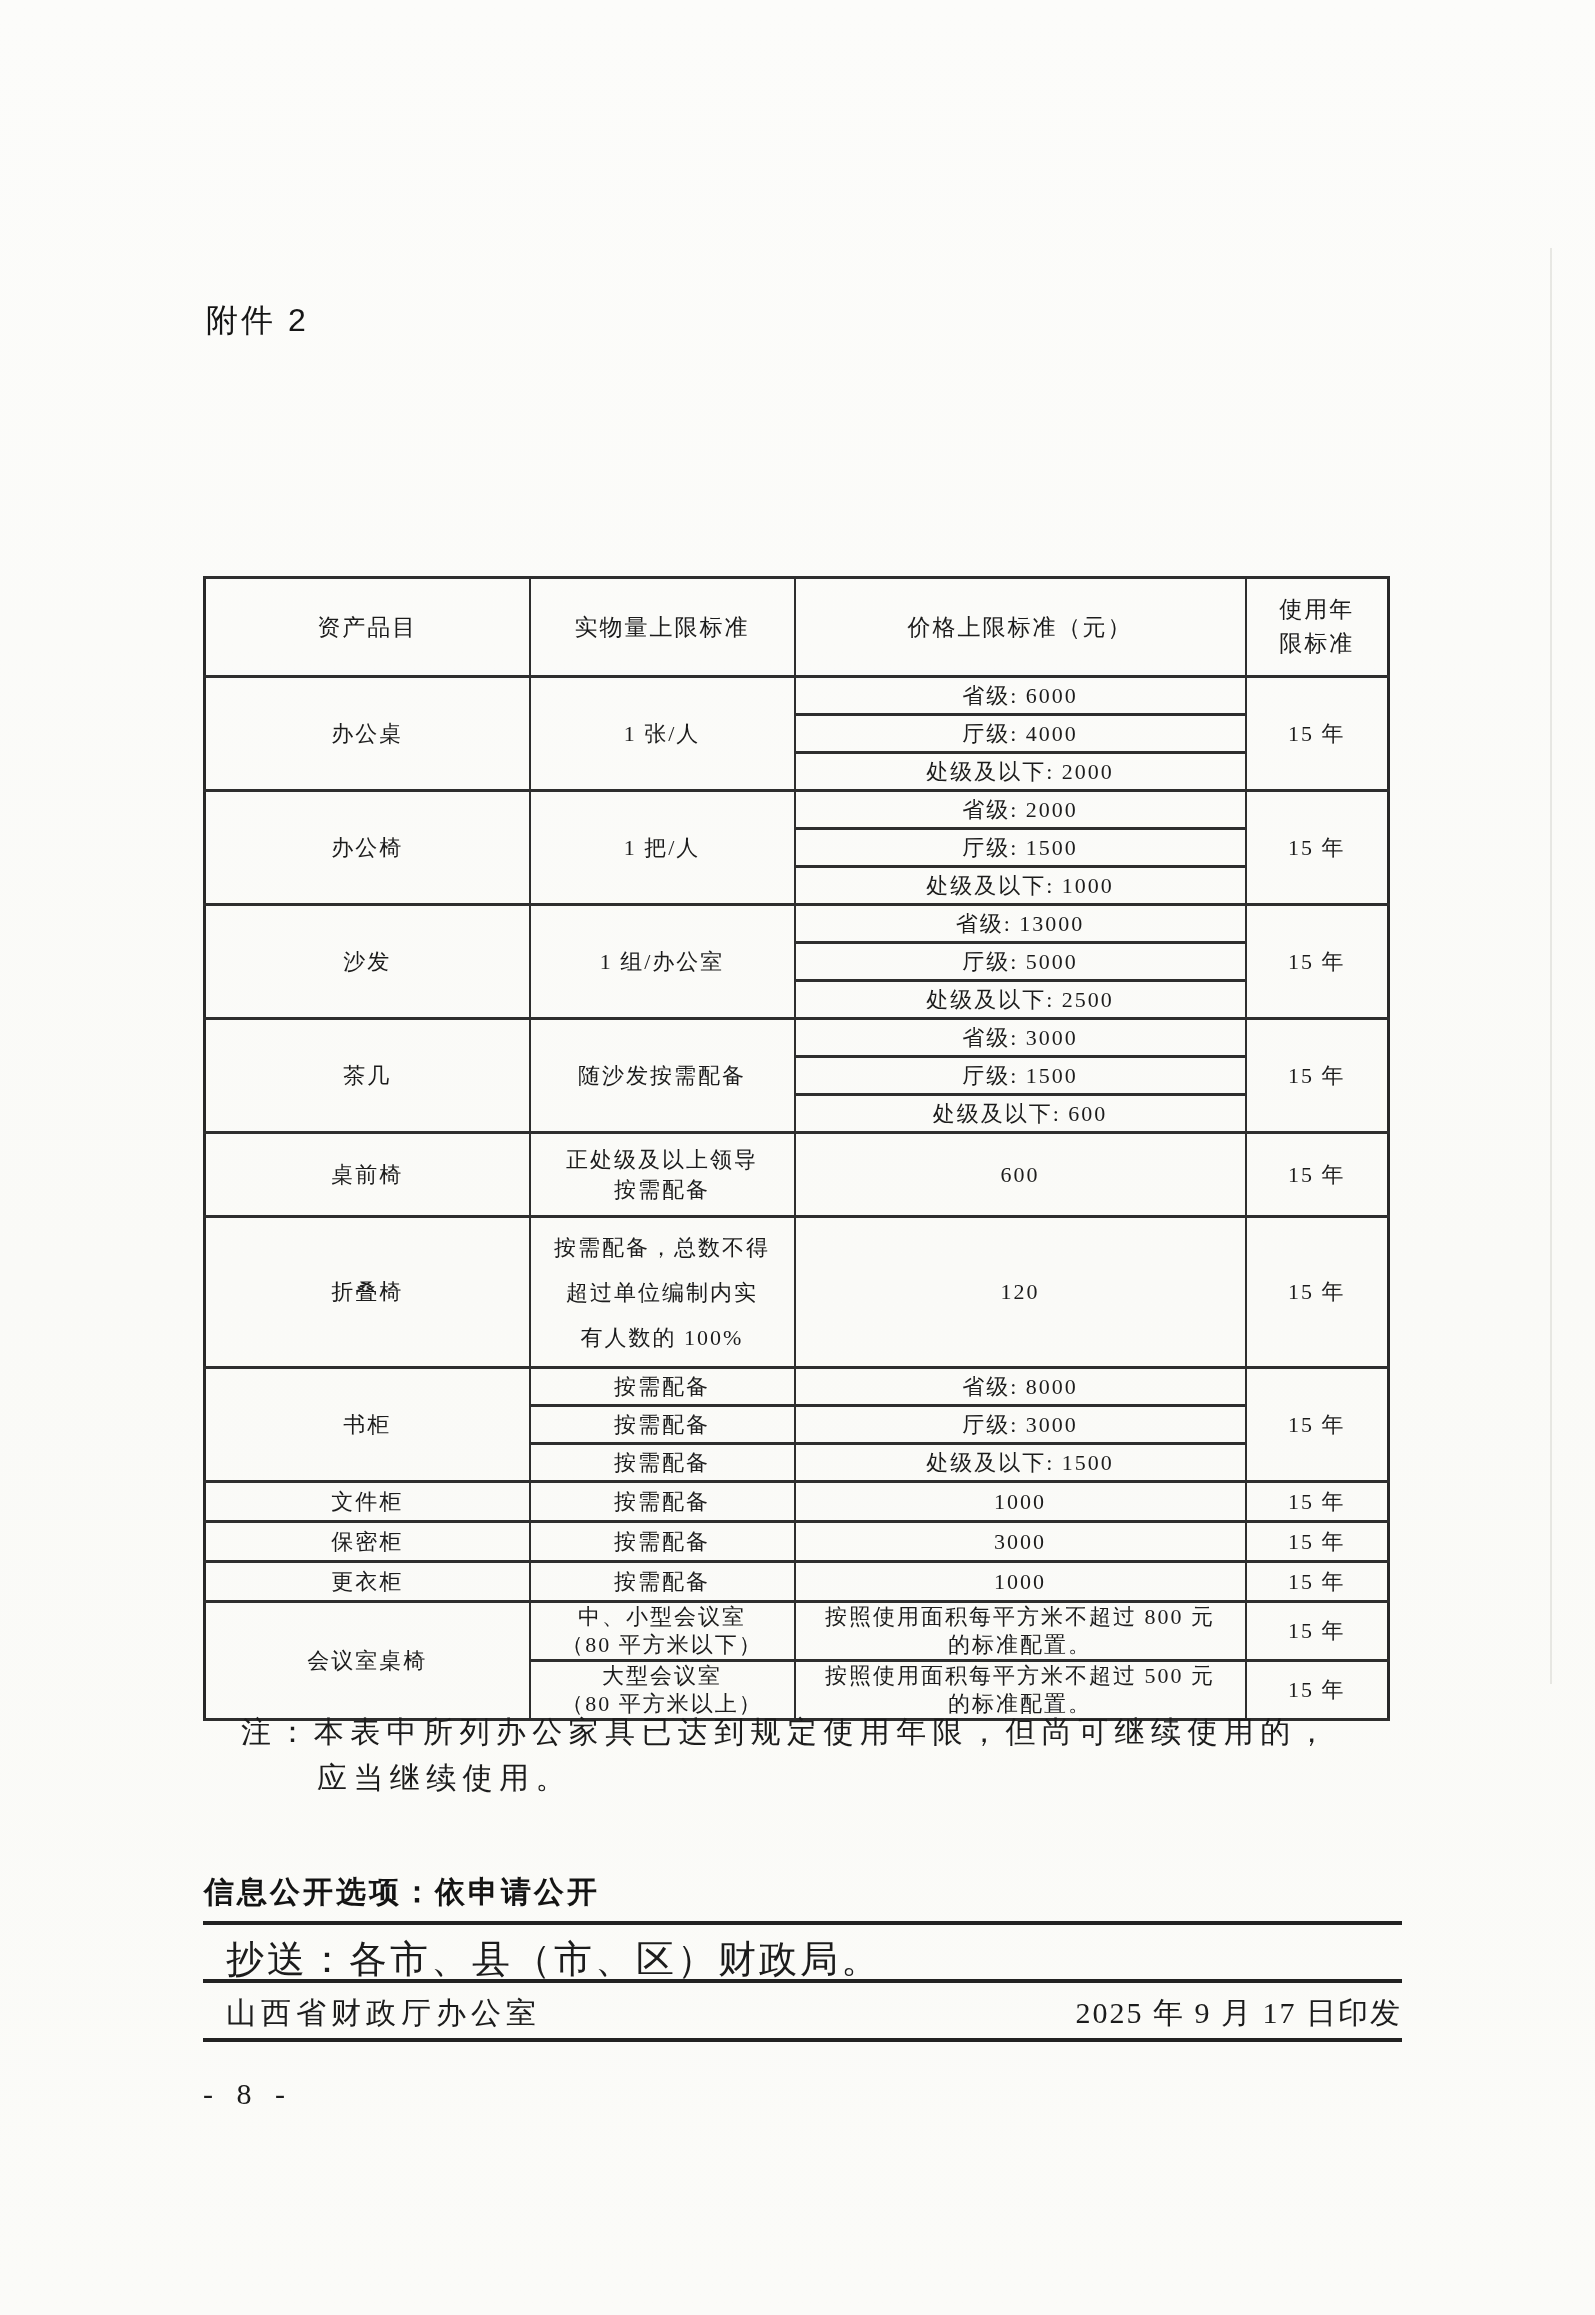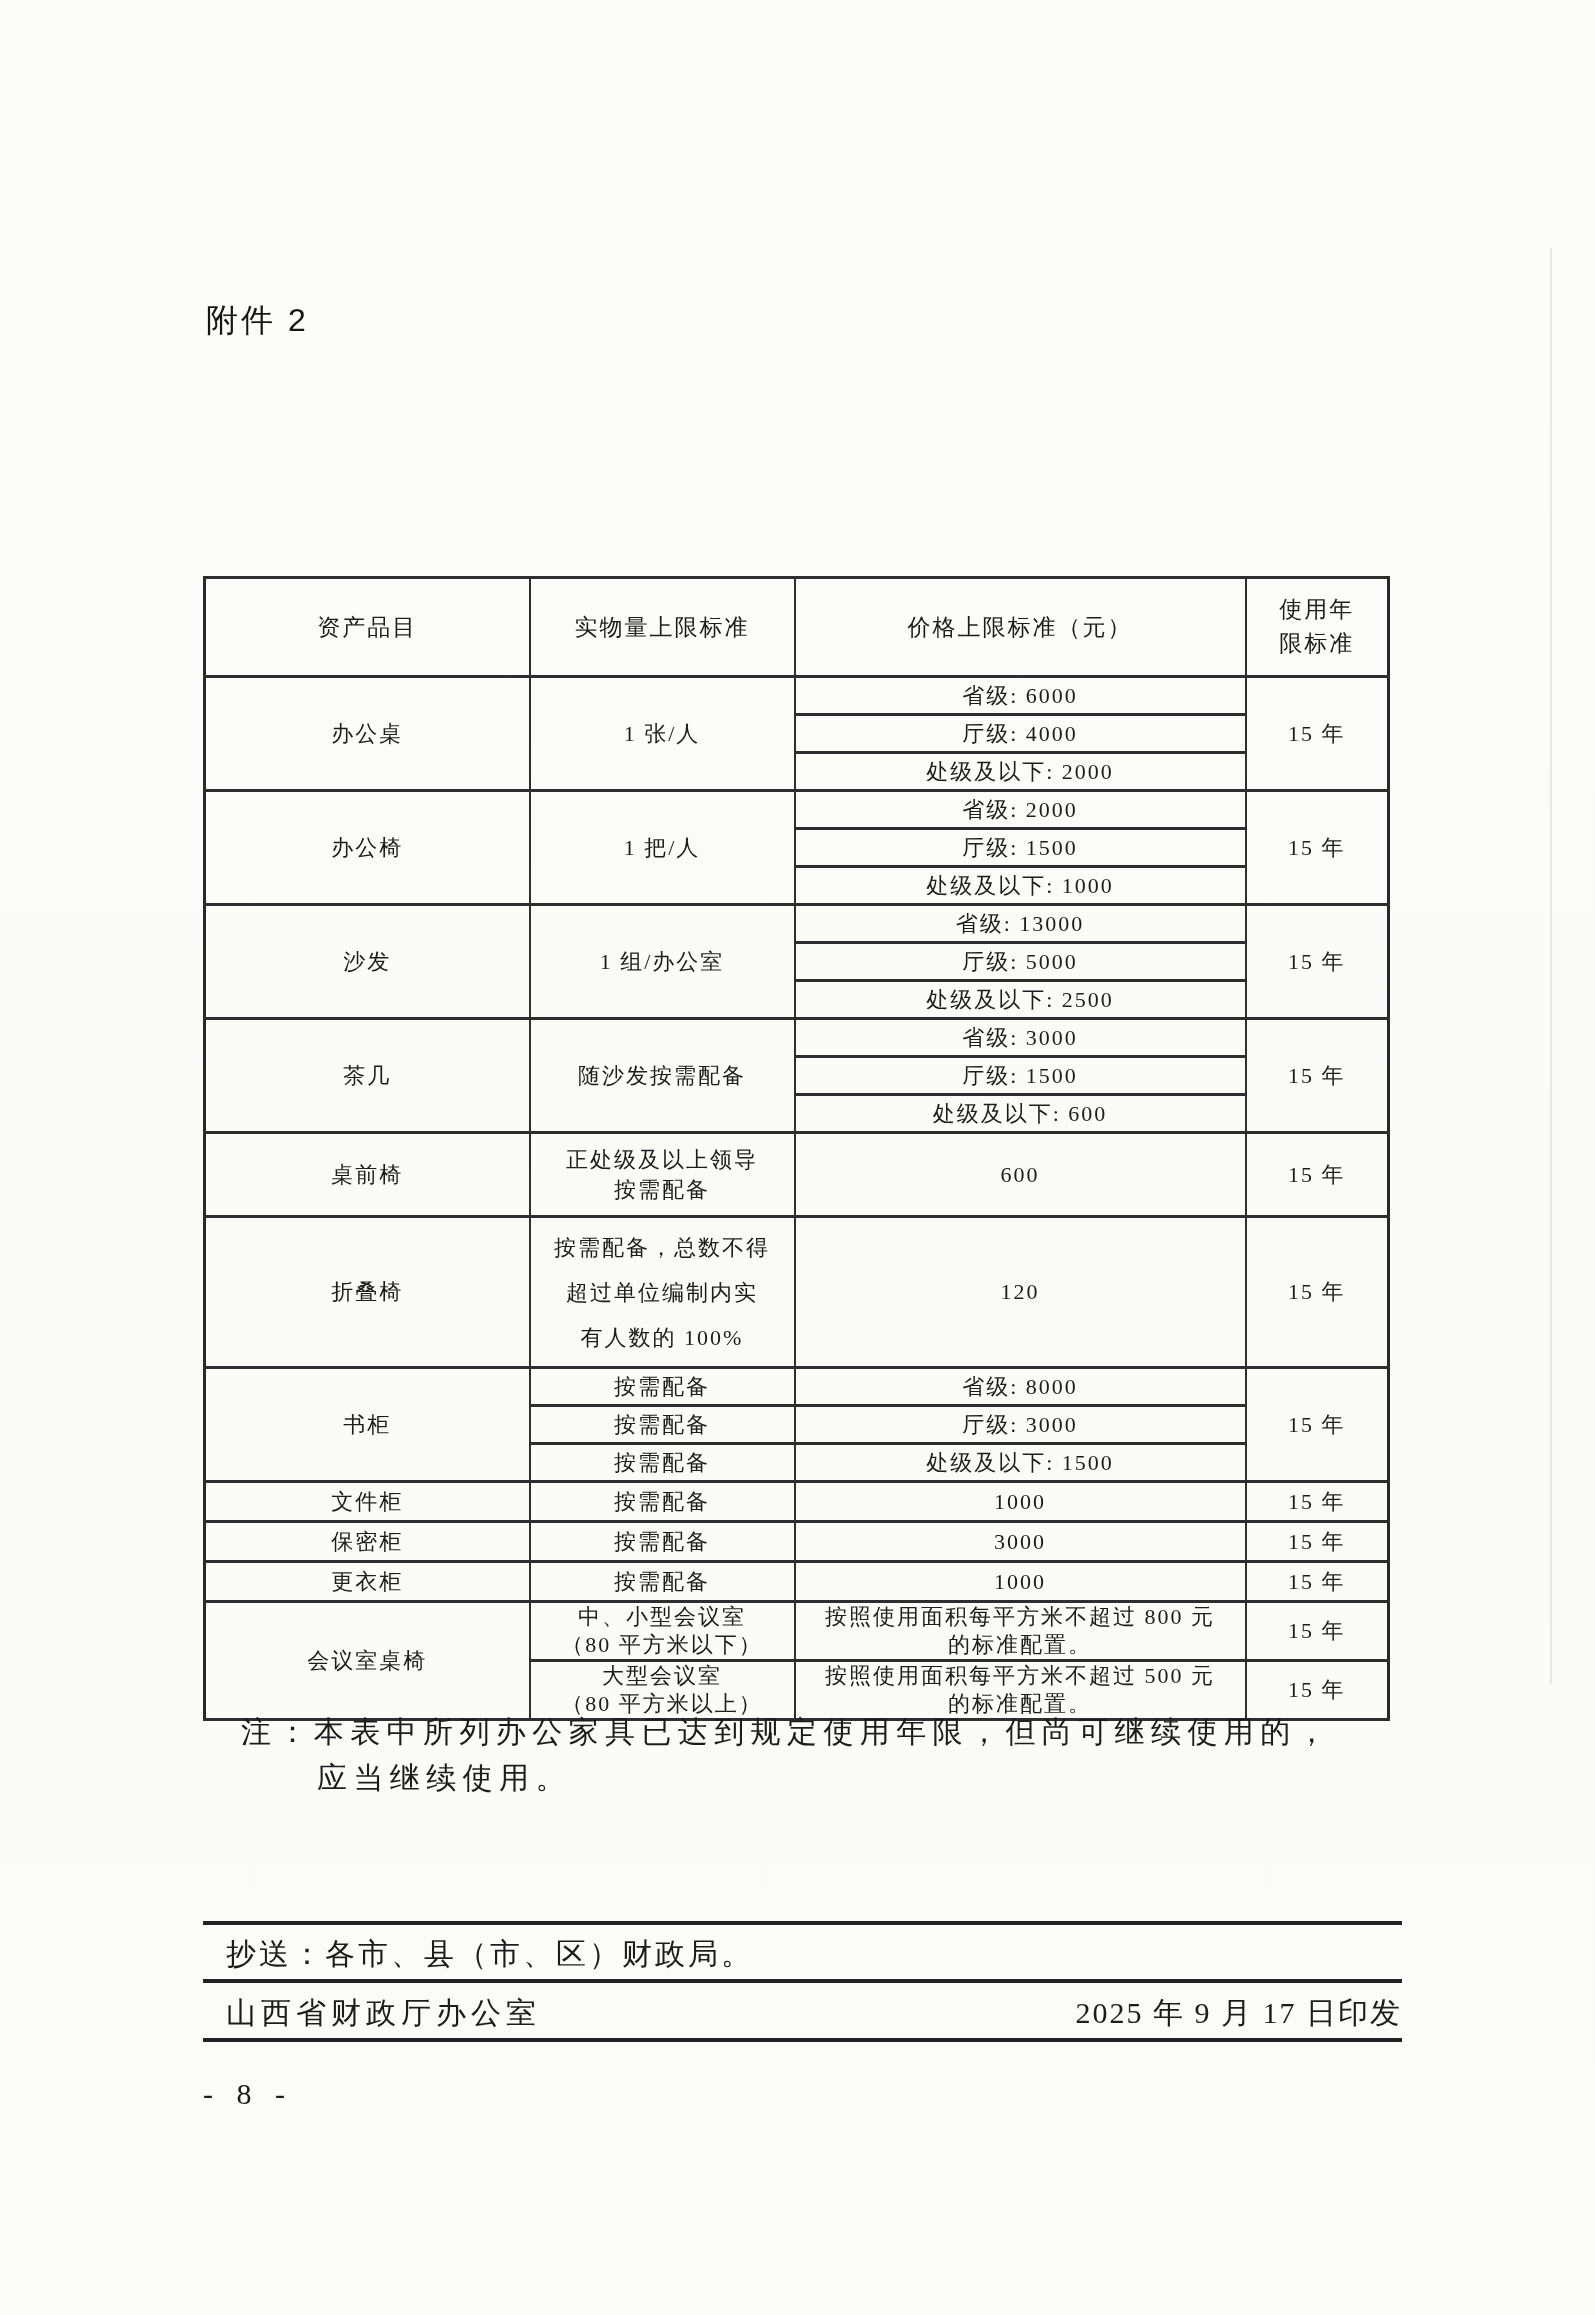--- a/index.html
+++ b/index.html
@@ -77,21 +77,21 @@
     font-size:30px;font-weight:bold;letter-spacing:3px;color:#141414;
   }
   .rule{
     position:absolute;left:203px;width:1199px;height:4px;background:#222;
   }
   .rule1{top:1921px;}
   .rule2{top:1979px;}
   .rule3{top:2038px;}
   .cc-line{
     position:absolute;left:226px;top:1934px;
-    font-size:30px;letter-spacing:3px;color:#1c1c1c;
+    font-size:38px;letter-spacing:3px;color:#1c1c1c;
   }
   .issuer-row{
     position:absolute;left:203px;top:1993px;width:1199px;
   }
   .issuer{
     position:absolute;left:23px;top:0;
     font-size:30px;letter-spacing:5px;color:#1c1c1c;white-space:nowrap;
   }
   .print-date{
     position:absolute;right:0;top:0;
@@ -244,20 +244,21 @@
         <td class="lh28">按照使用面积每平方米不超过 500 元
 的标准配置。</td>
         <td>15 年</td>
       </tr>
     </tbody>
   </table>
 
   <div class="note">注：本表中所列办公家具已达到规定使用年限，但尚可继续使用的，
 应当继续使用。</div>
 
+  <div class="publicity">信息公开选项：依申请公开</div>
 
   <div class="rule rule1"></div>
   <div class="cc-line">抄送：各市、县（市、区）财政局。</div>
   <div class="rule rule2"></div>
 
   <div class="issuer-row">
     <div class="issuer">山西省财政厅办公室</div>
     <div class="print-date">2025 年 9 月 17 日印发</div>
   </div>
   <div class="rule rule3"></div>

